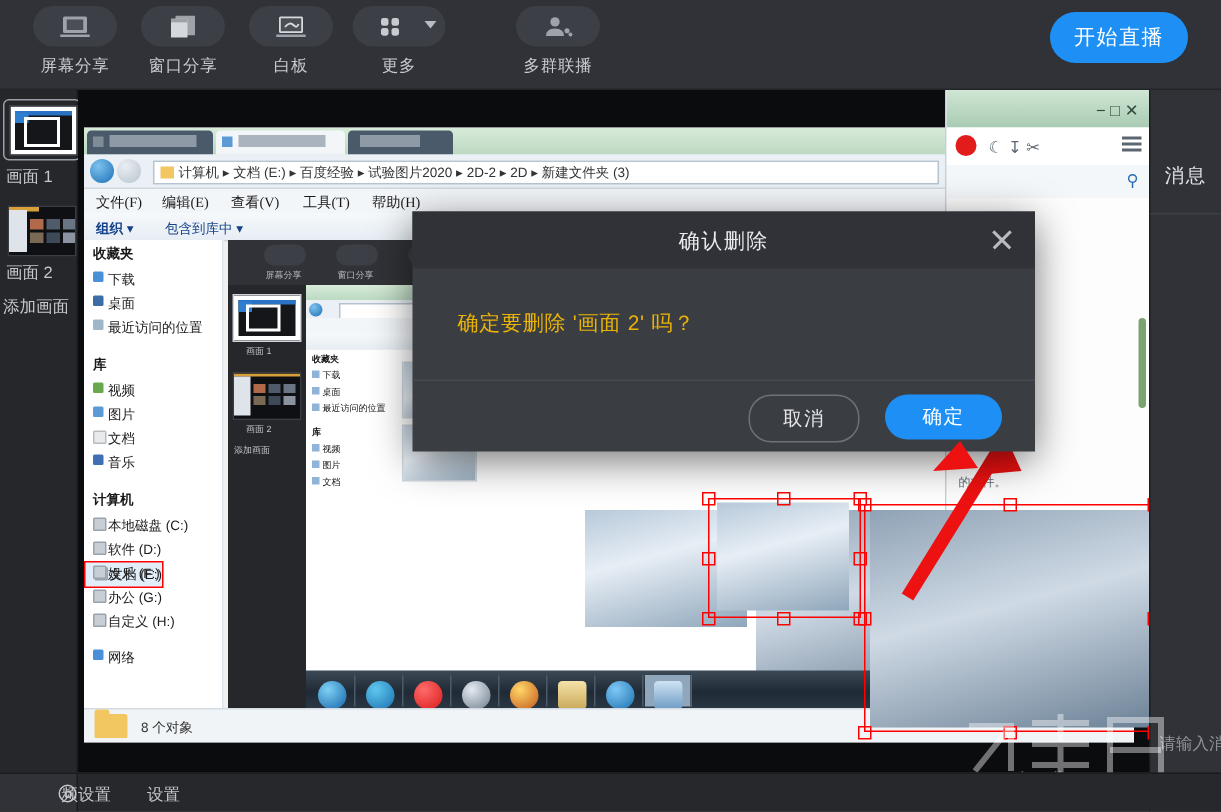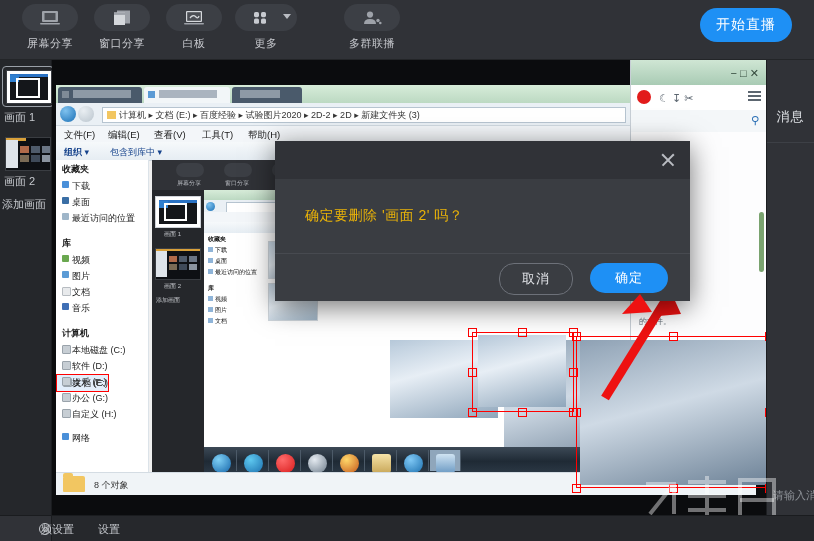--- a/index.html
+++ b/index.html
@@ -79,21 +79,21 @@
           background:radial-gradient(circle at 35% 30%,#e9eef2,#b9c4cd);}
   .crumbs{position:absolute;left:46px;top:4px;right:130px;height:16px;background:#fff;
           border:1px solid #b6c4d0;font-size:9px;color:#333;line-height:15px;padding-left:4px;
           white-space:nowrap;overflow:hidden;box-sizing:border-box;}
   .crumbs .fi{display:inline-block;width:9px;height:8px;background:#f2c661;margin-right:3px;
               vertical-align:-1px;}
   .srch{position:absolute;right:6px;top:4px;width:118px;height:16px;background:#fff;
         border:1px solid #b6c4d0;font-size:9px;color:#9aa3ab;line-height:15px;padding-left:4px;
         box-sizing:border-box;white-space:nowrap;overflow:hidden;}
   .expl-menu{position:absolute;left:0;top:41px;right:0;height:17px;background:#f3f6f9;
-             border-bottom:5px solid #0ea5e9;font-size:9.5px;color:#1a1a1a;}
+             border-bottom:5px solid #0ea5e9;font-size:9.5px;color:#1a1a1a;font-family:Liberation Serif, serif;}
   .expl-menu span{position:absolute;top:3px;}
   .expl-tools{position:absolute;left:0;top:57px;right:0;height:18px;
               background:linear-gradient(180deg,#f6f9fb,#e6edf3);border-bottom:1px solid #cfd8e0;
               font-size:9px;color:#15428b;}
   .expl-tools span{position:absolute;top:4px;}
   .expl-nav{position:absolute;left:0;top:75px;width:92px;bottom:22px;background:#fff;
             border-right:1px solid #dce3e9;overflow:hidden;}
   .nvh{font-size:9px;color:#1a1a1a;font-weight:bold;padding:3px 0 2px 6px;white-space:nowrap;}
   .nvi{font-size:9px;color:#1a1a1a;padding:1.5px 0 1.5px 16px;white-space:nowrap;position:relative;}
   .nvi.sel{background:#e3eefb;}
@@ -542,20 +542,21 @@
   </div>
 
   <svg class="arrow" viewBox="0 0 110 120">
     <path d="M92 8 L30 108" stroke="#ee1111" stroke-width="9" stroke-linecap="butt"></path>
     <path d="M96 2 L84 26 L106 24 Z" fill="#ee1111"></path>
   </svg>
 
   <div class="mask">
     <div class="dlg">
       <div class="dlg-head">
+        <div class="dlg-title">确认删除</div>
         <div class="dlg-close"></div>
       </div>
       <div class="dlg-body">
         <div class="dlg-msg">确定要删除 '画面 2' 吗？</div>
       </div>
       <div class="dlg-sep"></div>
       <div class="dlg-foot">
         <div class="btn btn-cancel">取消</div>
         <div class="btn btn-ok">确定</div>
       </div>

